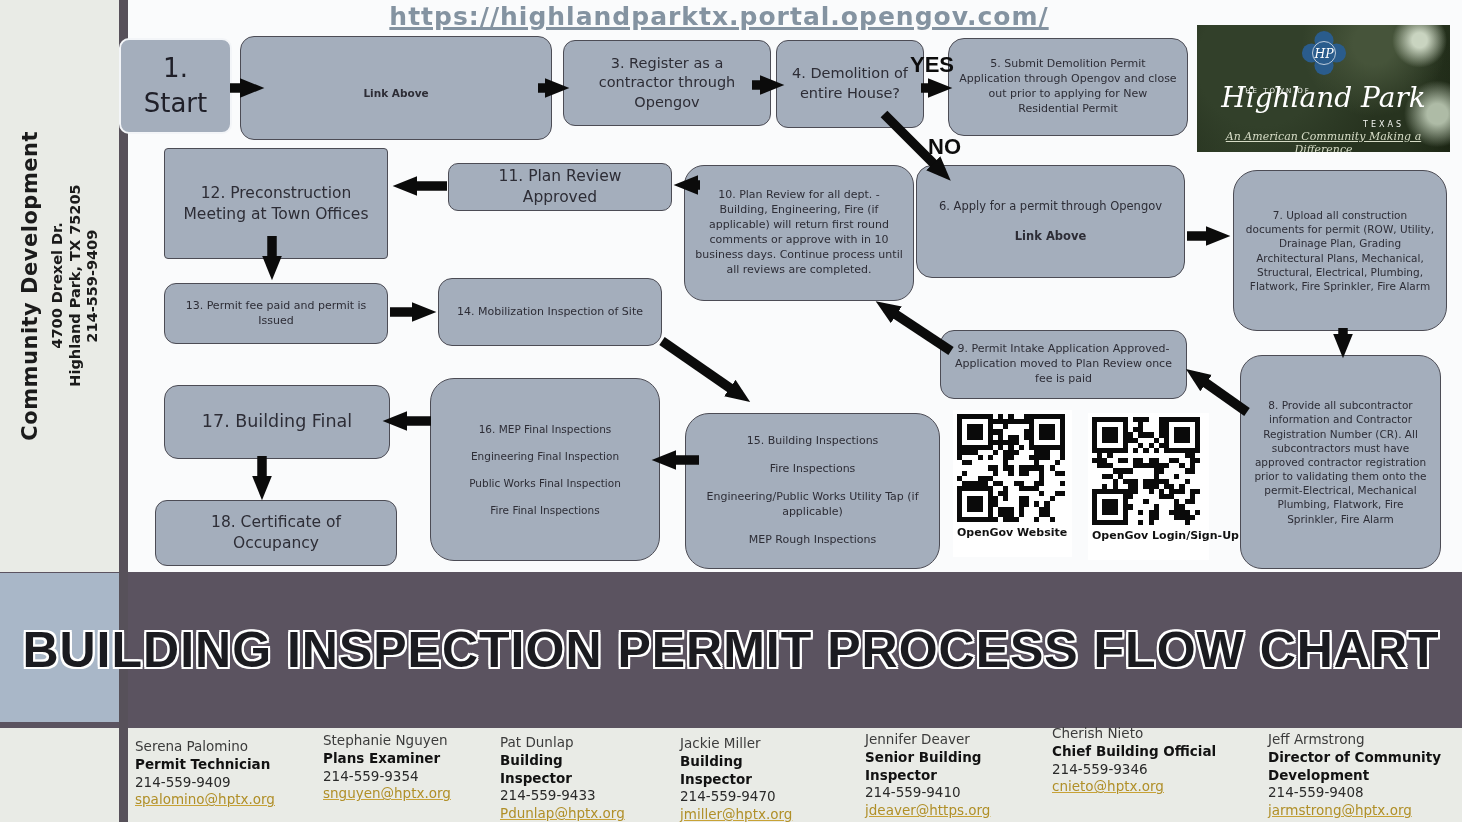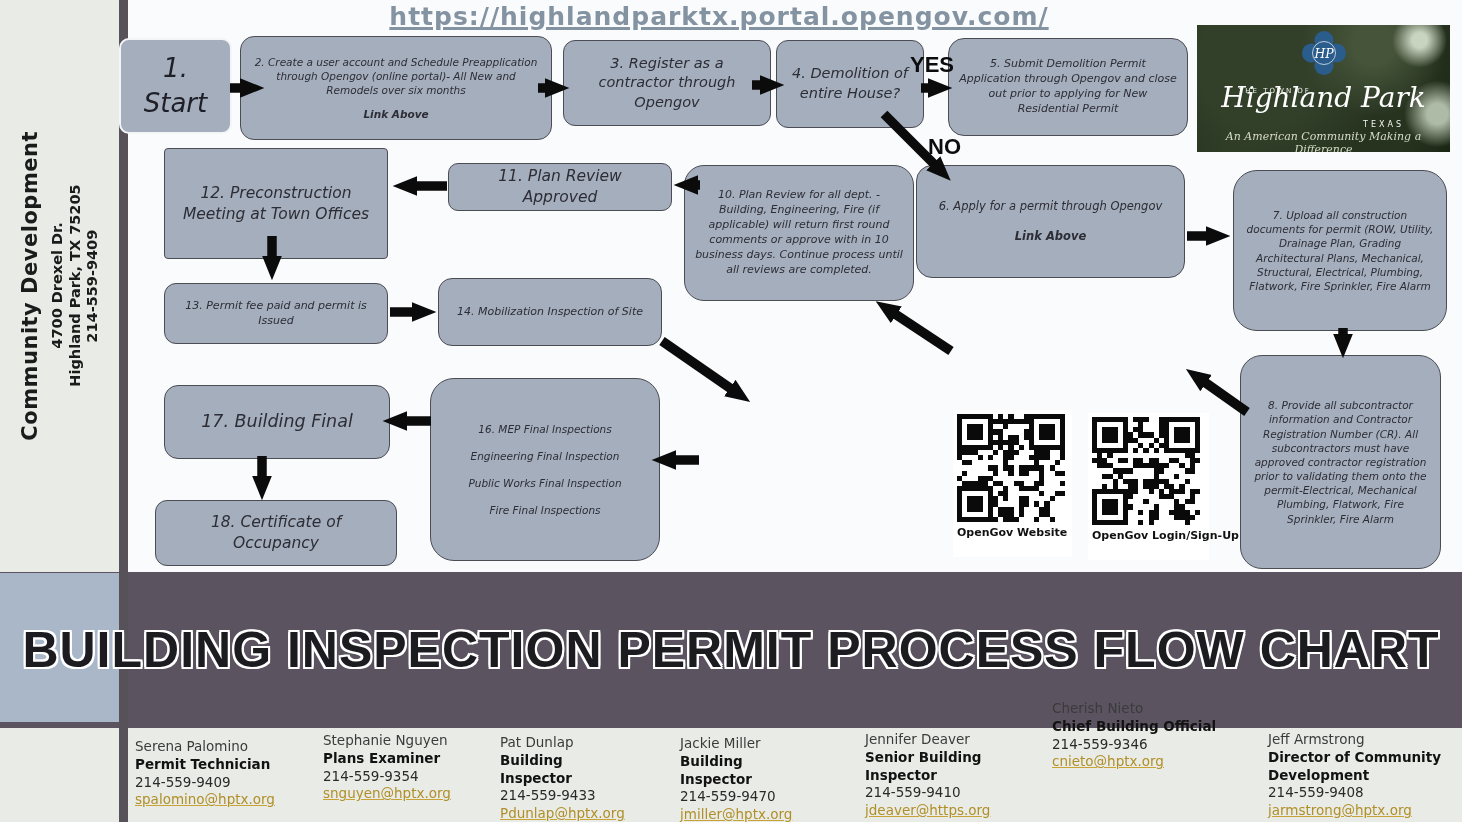--- a/index.html
+++ b/index.html
@@ -14,21 +14,21 @@
   
   .strip{position:absolute;left:119px;top:0;width:9px;height:822px;background:#57515a;z-index:2;}
   
   .canvas{position:absolute;left:128px;top:0;width:1334px;height:572px;background:#fafbfc;z-index:0;}
   .url{position:absolute;left:369px;top:2px;width:700px;text-align:center;z-index:4;
        font-size:25px;font-weight:bold;color:#8493a1;letter-spacing:1px;
        text-decoration:underline;text-decoration-thickness:3px;cursor:pointer;}
   
   .fbox{position:absolute;background:#a4aebc;border:1.4px solid #4c4c55;border-radius:16px;
         color:#2d2d36;display:flex;flex-direction:column;align-items:center;justify-content:center;
-        text-align:center;box-sizing:border-box;padding:4px 10px;z-index:4;line-height:1.35;font-style:italic;}
+        text-align:center;box-sizing:border-box;padding:4px 10px;z-index:4;line-height:1.35;}
   .link-above{font-weight:bold;display:block;}
   .stack-line{display:block;margin:6.5px 0;}
   
   .flow-label{position:absolute;z-index:5;font-weight:bold;font-size:22px;color:#0c0c0c;
               font-family:"Liberation Sans",sans-serif;}
   
   .arrows{position:absolute;left:0;top:0;z-index:5;pointer-events:none;}
   .ar{stroke:#0b0b0b;stroke-width:9.5;marker-end:url(#ah);}
   
   .qr-card{position:absolute;background:#fff;z-index:4;display:flex;flex-direction:column;
@@ -43,21 +43,21 @@
           radial-gradient(circle at 70% 15%, #46543a 0 10%, rgba(0,0,0,0) 35%),
           radial-gradient(circle at 25% 30%, #32402a 0 30%, rgba(0,0,0,0) 60%),
           radial-gradient(circle at 60% 70%, #27331f 0 35%, rgba(0,0,0,0) 70%),
           linear-gradient(135deg,#1d2617,#2c3a24 45%,#17200f);}
   .logo-emblem{position:absolute;left:104px;top:5px;width:46px;height:46px;}
   .logo-town{position:absolute;left:42px;top:62px;font-size:7px;letter-spacing:2px;color:#f2f4ef;}
   .logo-name{position:absolute;left:0;right:0;top:58px;text-align:center;color:#fff;
              font-family:"DejaVu Serif",serif;font-style:italic;font-size:28px;line-height:1.1;}
   .logo-state{position:absolute;right:46px;top:95px;font-size:8px;letter-spacing:3px;color:#f2f4ef;}
   .logo-tagline{position:absolute;left:0;right:0;top:105px;text-align:center;color:#d6dcc6;
-                font-family:"DejaVu Serif",serif;font-style:italic;font-size:11px;}
+                font-family:"DejaVu Serif",serif;font-style:italic;font-size:11px;text-decoration:underline;}
   
   .band{position:absolute;left:0;top:572px;width:1462px;height:156px;background:#5b5360;z-index:1;}
   .band-left{position:absolute;left:0;top:573px;width:119px;height:149px;background:#a9b7c8;z-index:2;}
   .big-title{position:absolute;left:0;top:572px;width:1462px;height:156px;z-index:3;
              display:flex;align-items:center;justify-content:center;
              font-family:"Liberation Sans",sans-serif;font-weight:bold;font-size:50px;
              letter-spacing:1px;color:#1b1b20;white-space:nowrap;
              text-shadow:-2px -2px 0 #fff,2px -2px 0 #fff,-2px 2px 0 #fff,2px 2px 0 #fff,
                          0 -2px 0 #fff,0 2px 0 #fff,-2px 0 0 #fff,2px 0 0 #fff;}
   
@@ -86,21 +86,20 @@
 
   <div class="strip"></div>
 
   <a class="url">https://highlandparktx.portal.opengov.com/</a>
 
   <div class="fbox" style="left:119px;top:38px;width:113px;height:96px;font-size:26px;border-radius:10px;border:2.5px solid #f3f5f8;color:#1f1f28;">
     <span>1. Start</span>
   </div>
 
   <div class="fbox" style="left:240px;top:36px;width:312px;height:104px;font-size:10.5px;border-radius:14px;">
-    <span>2. Create a user account and Schedule Preapplication through Opengov (online portal)- All New and Remodels over six months</span>
     <span class="link-above" style="margin-top:10px;">Link Above</span>
   </div>
 
   <div class="fbox" style="left:563px;top:40px;width:208px;height:86px;font-size:14.5px;border-radius:12px;">
     <span>3. Register as a contractor through Opengov</span>
   </div>
 
   <div class="fbox" style="left:776px;top:40px;width:148px;height:88px;font-size:14.5px;border-radius:12px;">
     <span>4. Demolition of entire House?</span>
   </div>
@@ -131,36 +130,45 @@
   </div>
 
   <div class="fbox" style="left:164px;top:283px;width:224px;height:61px;font-size:11px;border-radius:12px;">
     <span>13. Permit fee paid and permit is Issued</span>
   </div>
 
   <div class="fbox" style="left:438px;top:278px;width:224px;height:68px;font-size:11px;border-radius:14px;">
     <span>14. Mobilization Inspection of Site</span>
   </div>
 
+  <div class="fbox" style="left:940px;top:330px;width:247px;height:69px;font-size:11px;border-radius:14px;">
+    <span>9. Permit Intake Application Approved- Application moved to Plan Review once fee is paid</span>
+  </div>
 
   <div class="fbox" style="left:1240px;top:355px;width:201px;height:214px;font-size:10.5px;border-radius:22px;">
     <span>8. Provide all subcontractor information and Contractor Registration Number (CR). All subcontractors must have approved contractor registration prior to validating them onto the permit-Electrical, Mechanical Plumbing, Flatwork, Fire Sprinkler, Fire Alarm</span>
   </div>
 
   <div class="fbox" style="left:164px;top:385px;width:226px;height:74px;font-size:17.5px;border-radius:14px;">
     <span>17. Building Final</span>
   </div>
 
   <div class="fbox" style="left:430px;top:378px;width:230px;height:183px;font-size:10.5px;border-radius:24px;">
     <span class="stack-line">16. MEP Final Inspections</span>
     <span class="stack-line">Engineering Final Inspection</span>
     <span class="stack-line">Public Works Final Inspection</span>
     <span class="stack-line">Fire Final Inspections</span>
   </div>
 
+  <div class="fbox" style="left:685px;top:413px;width:255px;height:156px;font-size:11px;border-radius:24px;">
+    <span class="stack-line">15. Building Inspections</span>
+    <span class="stack-line">Fire  Inspections</span>
+    <span class="stack-line">Engineering/Public Works Utility Tap (if applicable)</span>
+    <span class="stack-line">MEP Rough Inspections</span>
+  </div>
 
   <div class="fbox" style="left:155px;top:500px;width:242px;height:66px;font-size:15.5px;border-radius:12px;">
     <span>18. Certificate of Occupancy</span>
   </div>
 
   <div class="flow-label" style="left:910px;top:52px;">YES</div>
   <div class="flow-label" style="left:928px;top:134px;">NO</div>
 
   <div class="qr-card" style="left:953px;top:410px;width:119px;height:147px;">
     <div class="qr-mod" id="qr1"><svg viewBox="0 0 105 105" width="100%" height="100%" shape-rendering="crispEdges">
@@ -700,21 +708,21 @@
     <div class="c-phone">214-559-9470</div>
     <a class="c-email">jmiller@hptx.org</a>
   </div>
   <div class="contact" style="left:865px;top:731px;">
     <div class="c-name">Jennifer Deaver</div>
     <div class="c-title">Senior Building
 Inspector</div>
     <div class="c-phone">214-559-9410</div>
     <a class="c-email">jdeaver@https.org</a>
   </div>
-  <div class="contact" style="left:1052px;top:700px;">
+  <div class="contact" style="left:1052px;top:725px;">
     <div class="c-name">Cherish Nieto</div>
     <div class="c-title">Chief Building Official</div>
     <div class="c-phone">214-559-9346</div>
     <a class="c-email">cnieto@hptx.org</a>
   </div>
   <div class="contact" style="left:1268px;top:731px;">
     <div class="c-name">Jeff Armstrong</div>
     <div class="c-title">Director of Community
 Development</div>
     <div class="c-phone">214-559-9408</div>

